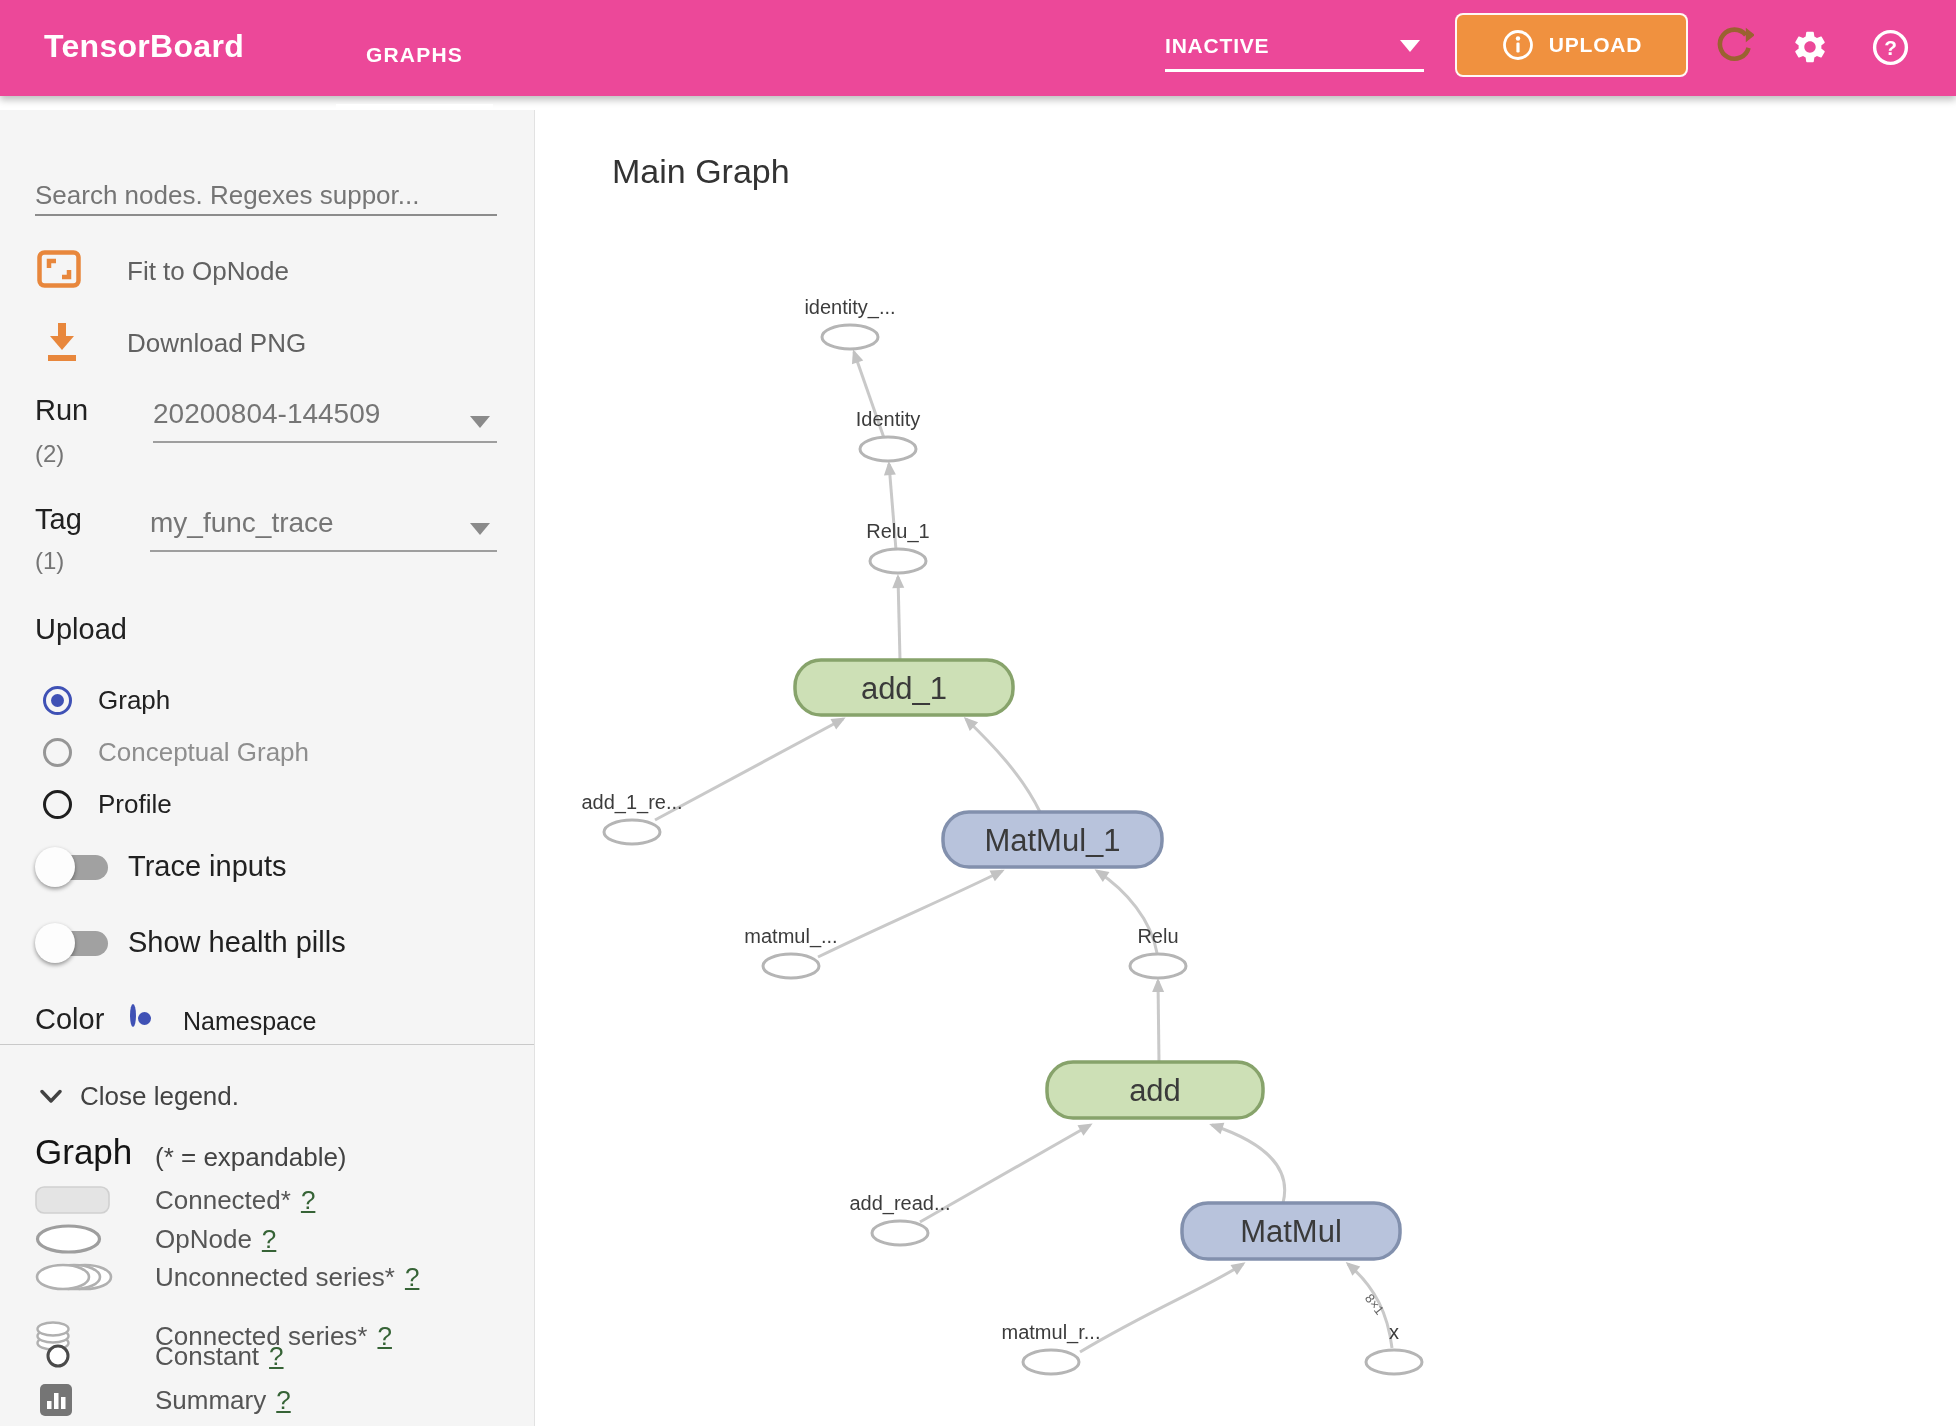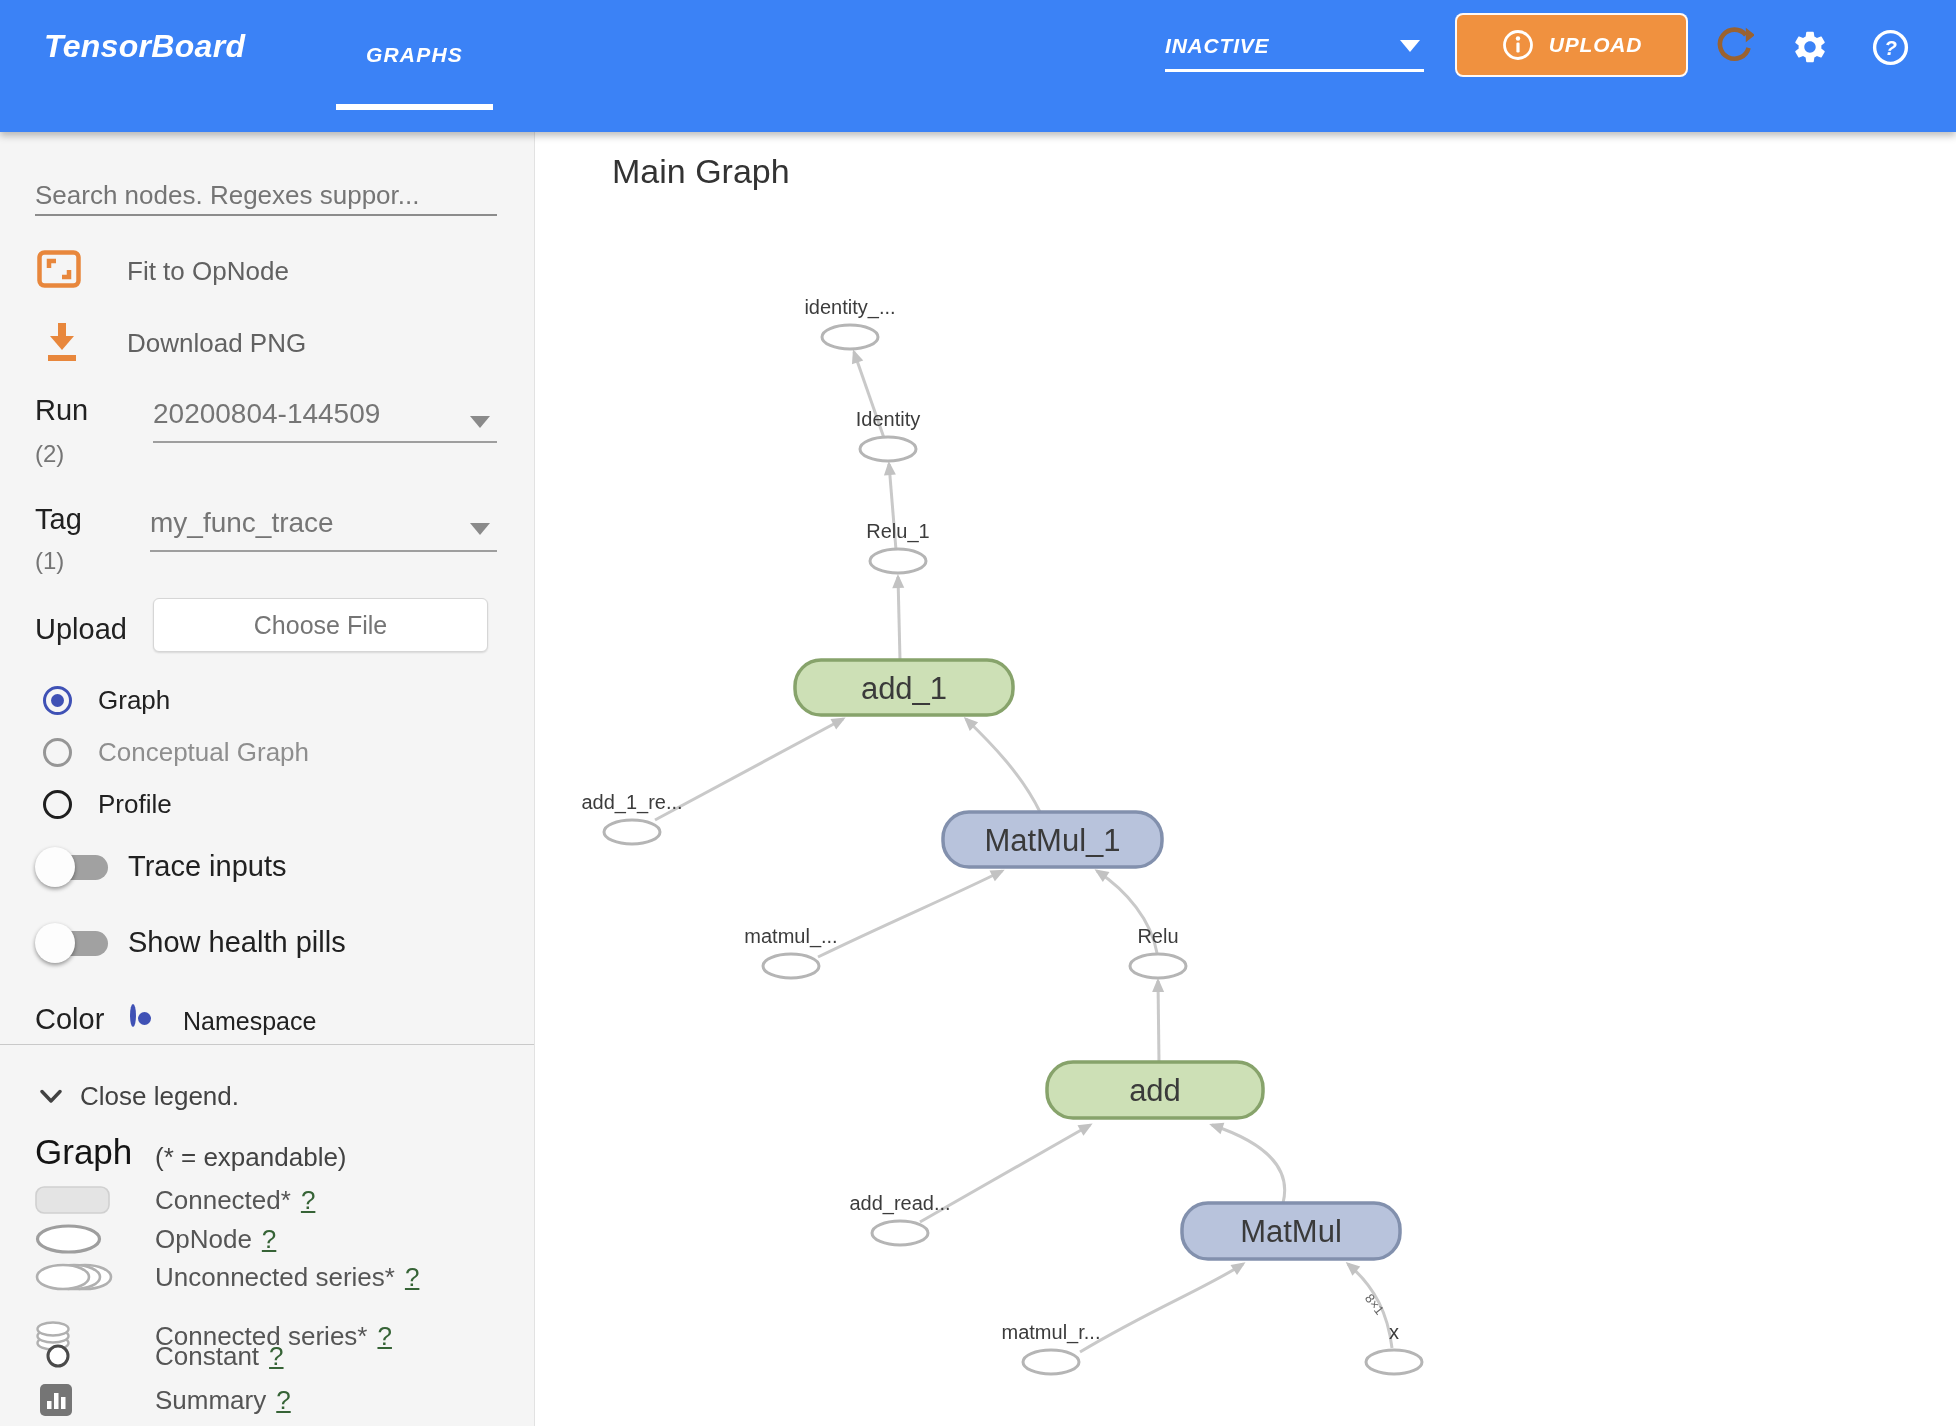--- a/index.html
+++ b/index.html
@@ -1,21 +1,21 @@
 <!DOCTYPE html>
 <html><head>
 <meta charset="utf-8">
 <style>
   html,body{margin:0;padding:0;background:#fff;font-family:"Liberation Sans",sans-serif;}
   .stage{position:relative;width:1956px;height:1426px;overflow:hidden;background:#fff;}
   .abs{position:absolute;}
 
   
-  .header{position:absolute;left:0;top:0;width:1956px;height:132px;background:#3b82f6;
-          box-shadow:0 4px 7px rgba(0,0,0,0.25);z-index:20;font-style:italic;}
+  .header{position:absolute;left:0;top:0;width:1956px;height:96px;background:#ec4899;
+          box-shadow:0 4px 7px rgba(0,0,0,0.25);z-index:20;}
   .logo{position:absolute;left:44px;top:28px;color:#fff;font-size:32px;font-weight:700;letter-spacing:0.3px;}
   .tab{position:absolute;left:336px;top:0;width:157px;height:110px;display:flex;align-items:center;justify-content:center;
        color:#fff;font-size:21px;font-weight:600;letter-spacing:1.2px;cursor:pointer;}
   .tab-underline{position:absolute;left:336px;top:104px;width:157px;height:6px;background:#fff;}
   .status-ctl{position:absolute;left:1165px;top:22px;width:259px;height:47px;border-bottom:3px solid #fff;
               display:flex;align-items:center;justify-content:space-between;cursor:pointer;}
   .status-text{color:#fff;font-size:21px;font-weight:600;letter-spacing:0.8px;}
   .caret-white{width:0;height:0;border-left:10px solid transparent;border-right:10px solid transparent;border-top:12px solid #fff;margin-right:4px;}
   .upload-btn{position:absolute;left:1455px;top:13px;width:233px;height:64px;background:#F0913F;
               border:2px solid rgba(255,255,255,0.95);border-radius:8px;display:flex;align-items:center;justify-content:center;
@@ -132,23 +132,20 @@
 
     
     <div class="abs sec-label" style="left:35px;top:393px;">Tag</div>
     <div class="abs sec-count" style="left:35px;top:437px;">(1)</div>
     <div class="abs dd-value" style="left:150px;top:397px;">my_func_trace</div>
     <div class="abs caret-gray" style="left:470px;top:413px;"></div>
     <div class="abs dd-underline" style="left:150px;top:440px;width:347px;"></div>
 
     
     <div class="abs sec-label" style="left:35px;top:503px;">Upload</div>
-    <div class="choose-file">
-      <span>Choose File</span>
-    </div>
 
     
     <div class="radio-row" style="top:570px;">
       <span class="radio sel"></span>
       <span class="radio-label">Graph</span>
     </div>
     <div class="radio-row" style="top:622px;">
       <span class="radio muted"></span>
       <span class="radio-label muted">Conceptual Graph</span>
     </div>

